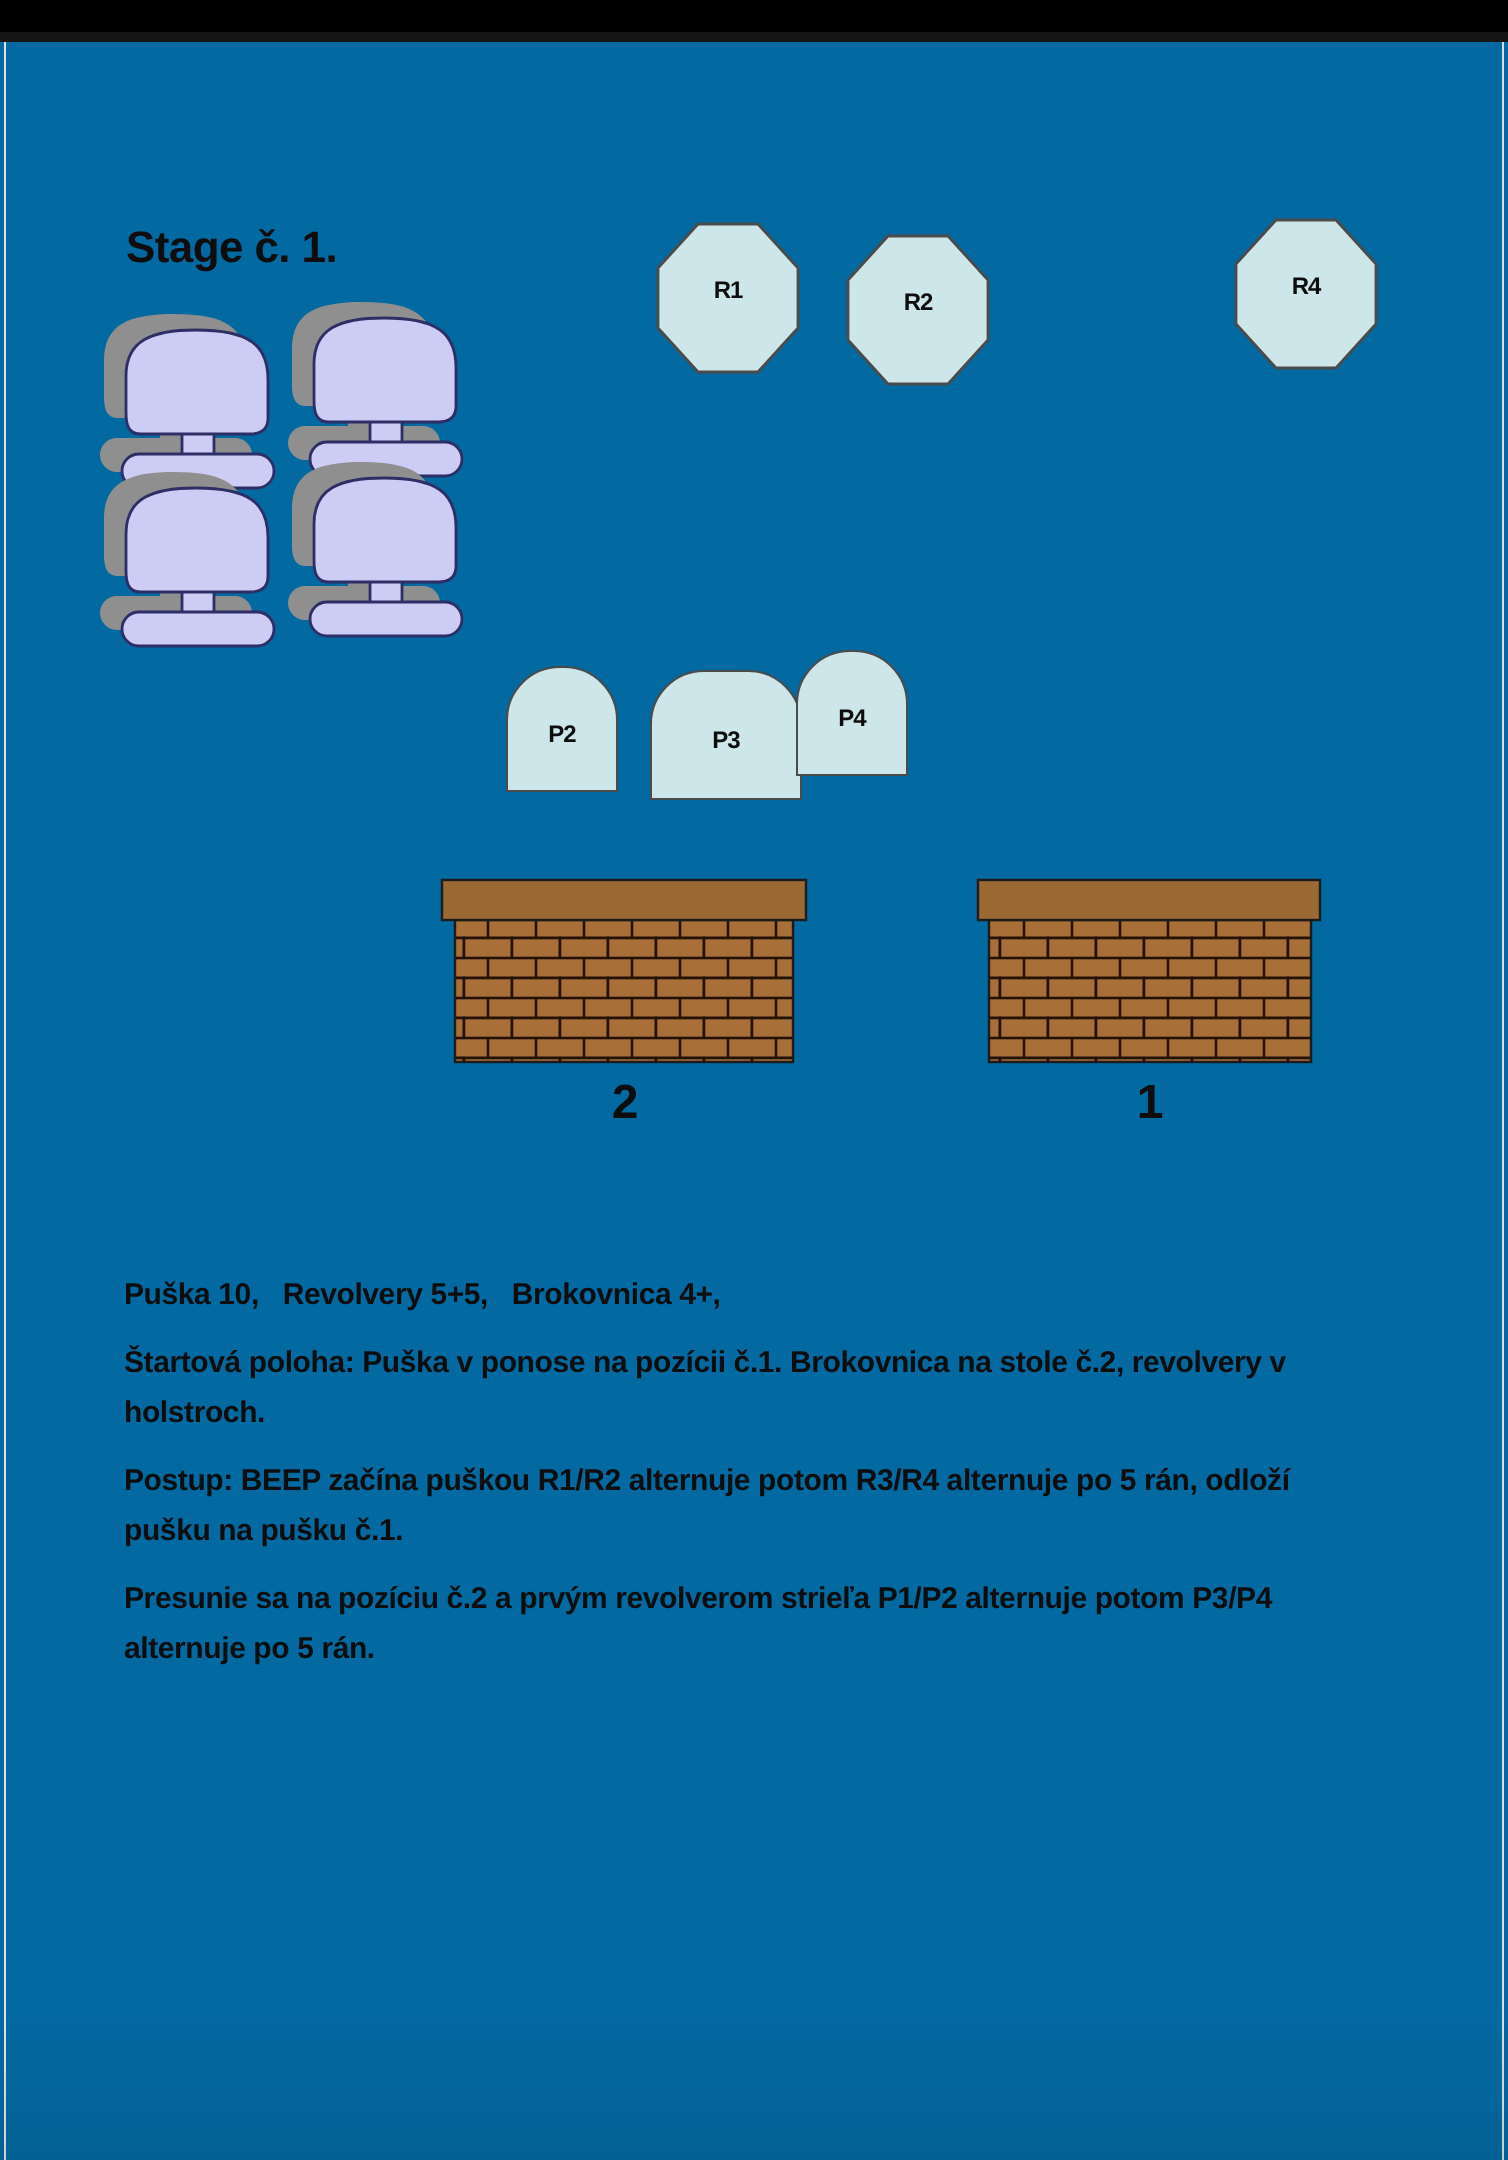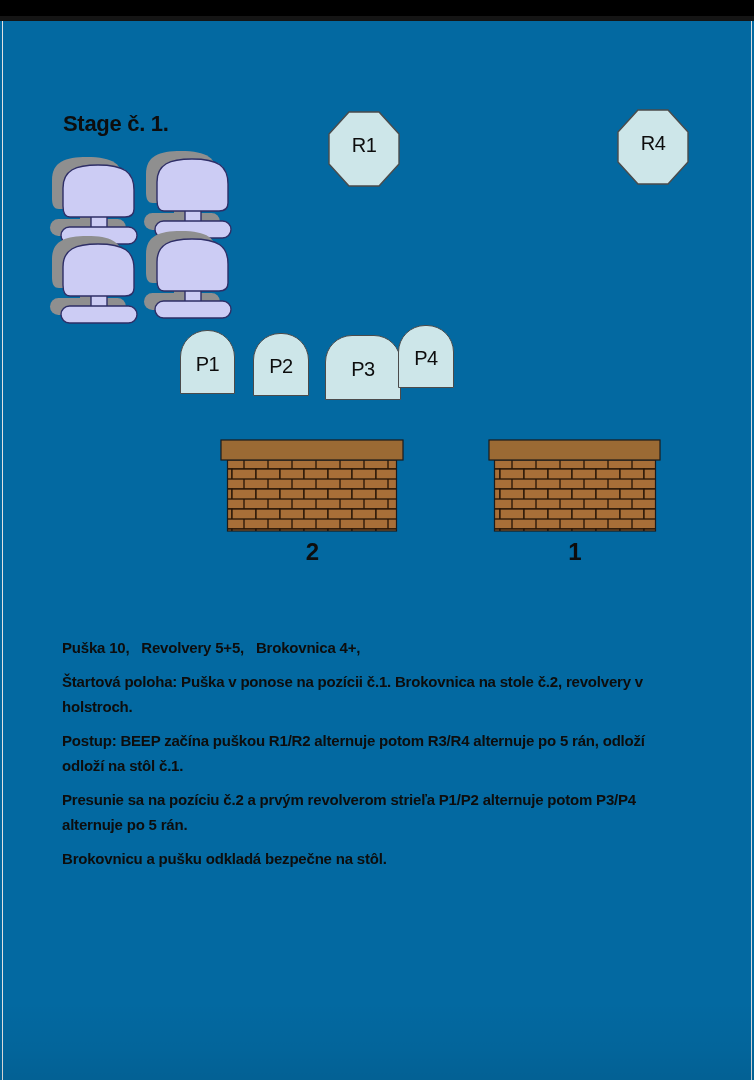--- a/index.html
+++ b/index.html
@@ -25,21 +25,21 @@
   .popper{position:absolute;width:92px;height:88px;overflow:visible;}
   .popper.tl{left:49px; top:141px;}
   .popper.tr{left:143px;top:135px;}
   .popper.bl{left:49px; top:220px;}
   .popper.br{left:143px;top:215px;}
   .pshadow *{fill:var(--popper_shadow,#8f8f8f);stroke:none;}
   .pshape{fill:var(--popper_fill,#ccccf4);stroke:var(--popper_stroke,#2e2e66);stroke-width:1.4;}
 
   
   .target{position:absolute;display:flex;align-items:center;justify-content:center;}
-  .target .label{position:relative;z-index:1;font-weight:normal;font-size:20px;letter-spacing:-0.5px;
+  .target .label{position:relative;z-index:1;font-weight:bold;font-size:12px;letter-spacing:-0.5px;
     transform:translateY(-4px);}
   .oct{width:72px;height:76px;}
   .oct svg{position:absolute;left:0;top:0;width:100%;height:100%;}
   .oct-shape{fill:var(--target_fill,#cde6e9);stroke:var(--target_stroke,#4b4b4b);stroke-width:1.4;}
   .oct.r1{left:328px;top:95px;}
   .oct.r2{left:423px;top:101px;}
   .oct.r3{left:521px;top:99px;}
   .oct.r4{left:617px;top:93px;}
 
   
@@ -137,30 +137,33 @@
     <path class="pshape" d="M21,60 C15,60 14,55 14,49 L14,31 C14,13 27,8 49,8 C75,8 85,15 85,33 L85,52 C85,58 81,60 76,60 Z"></path>
     <rect class="pshape" x="12" y="70" width="76" height="17" rx="8.5"></rect>
   </svg>
 
   <div class="target oct r1">
     <svg viewBox="0 0 72 76">
       <polygon class="oct-shape" points="21,1 51,1 71,23 71,53 51,75 21,75 1,53 1,23"></polygon>
     </svg>
     <span class="label">R1</span>
   </div>
+  <div class="target oct r2">
+    <svg viewBox="0 0 72 76">
+      <polygon class="oct-shape" points="21,1 51,1 71,23 71,53 51,75 21,75 1,53 1,23"></polygon>
+    </svg>
+    <span class="label">R2</span>
+  </div>
   <div class="target oct r4">
     <svg viewBox="0 0 72 76">
       <polygon class="oct-shape" points="21,1 51,1 71,23 71,53 51,75 21,75 1,53 1,23"></polygon>
     </svg>
     <span class="label">R4</span>
   </div>
 
-  <div class="target arch p1">
-    <span class="label">P1</span>
-  </div>
   <div class="target arch p2">
     <span class="label">P2</span>
   </div>
   <div class="target arch p3">
     <span class="label">P3</span>
   </div>
   <div class="target arch p4">
     <span class="label">P4</span>
   </div>
 
@@ -183,24 +186,21 @@
   <div class="textblock">
     <p>
       <span class="line">Puška 10,   Revolvery 5+5,   Brokovnica 4+,</span>
     </p>
     <p>
       <span class="line">Štartová poloha: Puška v ponose na pozícii č.1. Brokovnica na stole č.2, revolvery v</span>
       <span class="line">holstroch.</span>
     </p>
     <p>
       <span class="line">Postup: BEEP začína puškou R1/R2 alternuje potom R3/R4 alternuje po 5 rán, odloží</span>
-      <span class="line">odloží na stôl č.1.</span>
+      <span class="line">pušku na pušku č.1.</span>
     </p>
     <p>
       <span class="line">Presunie sa na pozíciu č.2 a prvým revolverom strieľa P1/P2 alternuje potom P3/P4</span>
       <span class="line">alternuje po 5 rán.</span>
     </p>
-    <p>
-      <span class="line">Brokovnicu a pušku odkladá bezpečne na stôl.</span>
-    </p>
   </div>
 
 </div>
 
 </body></html>

